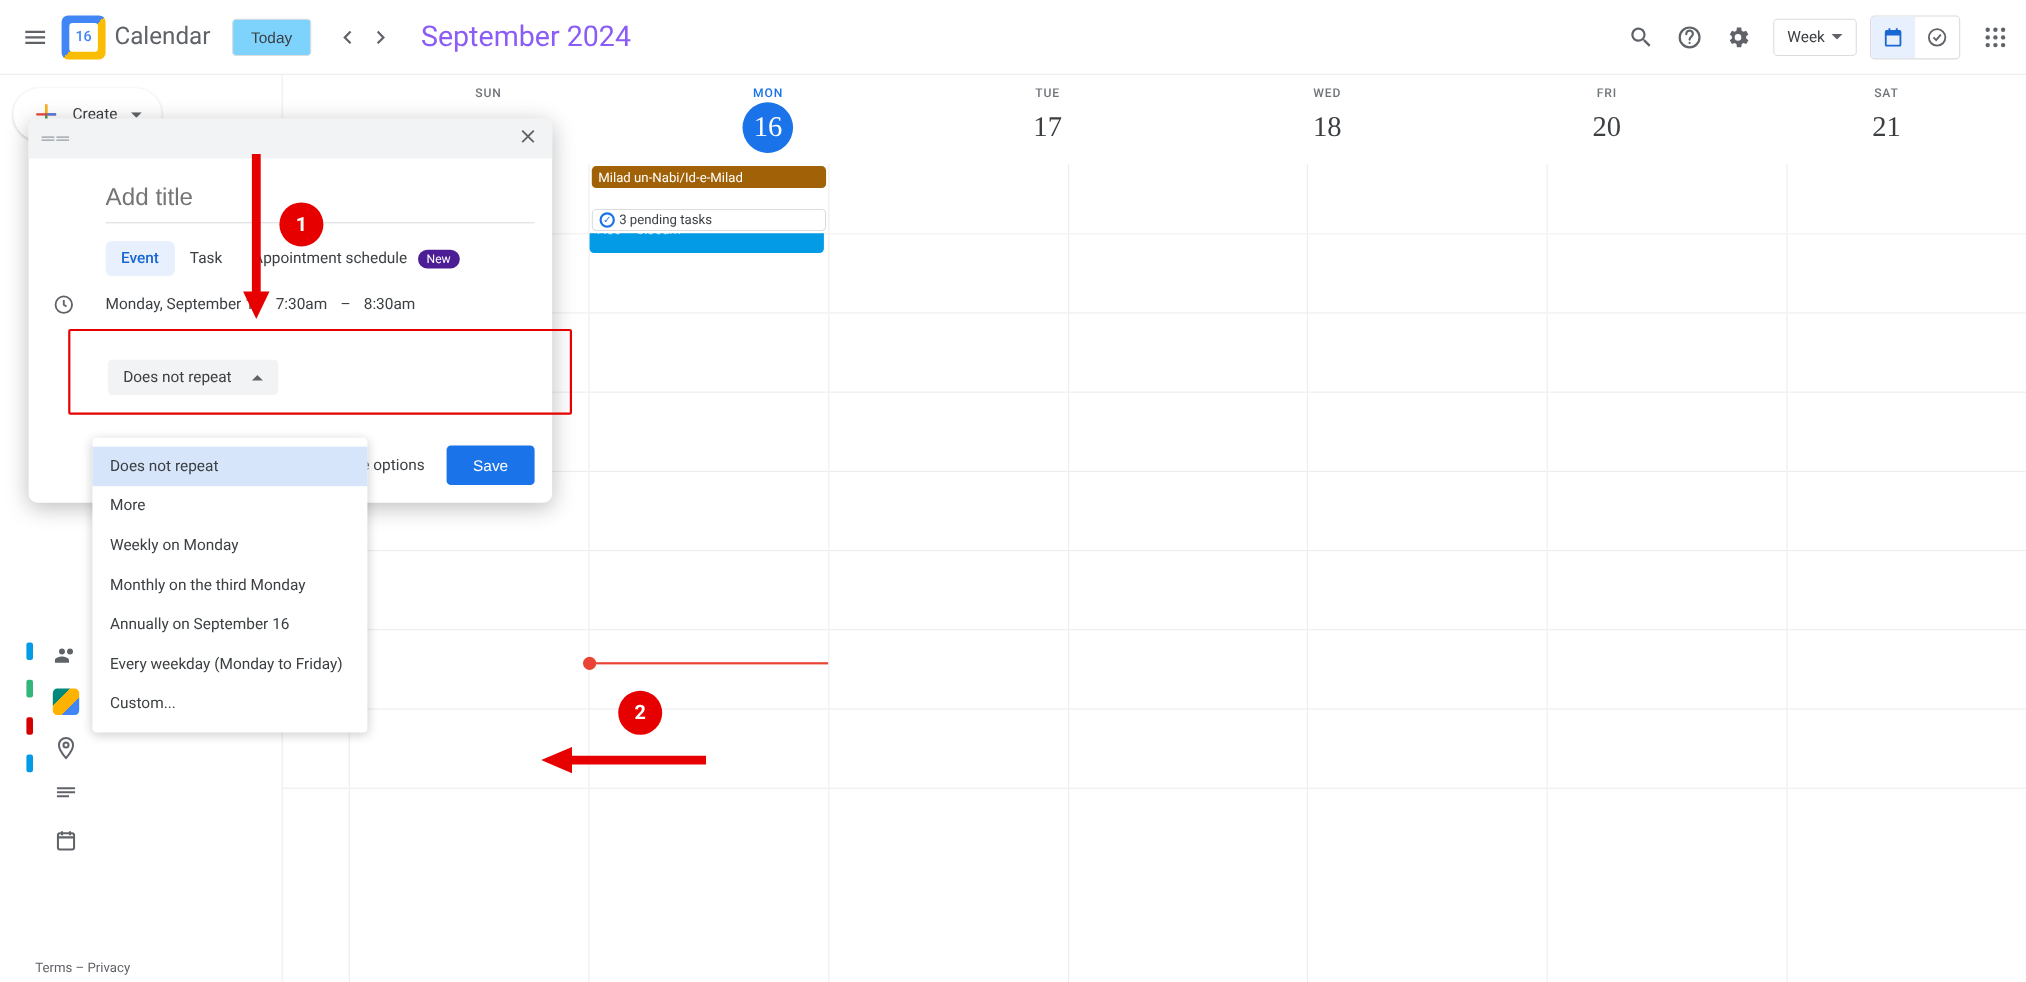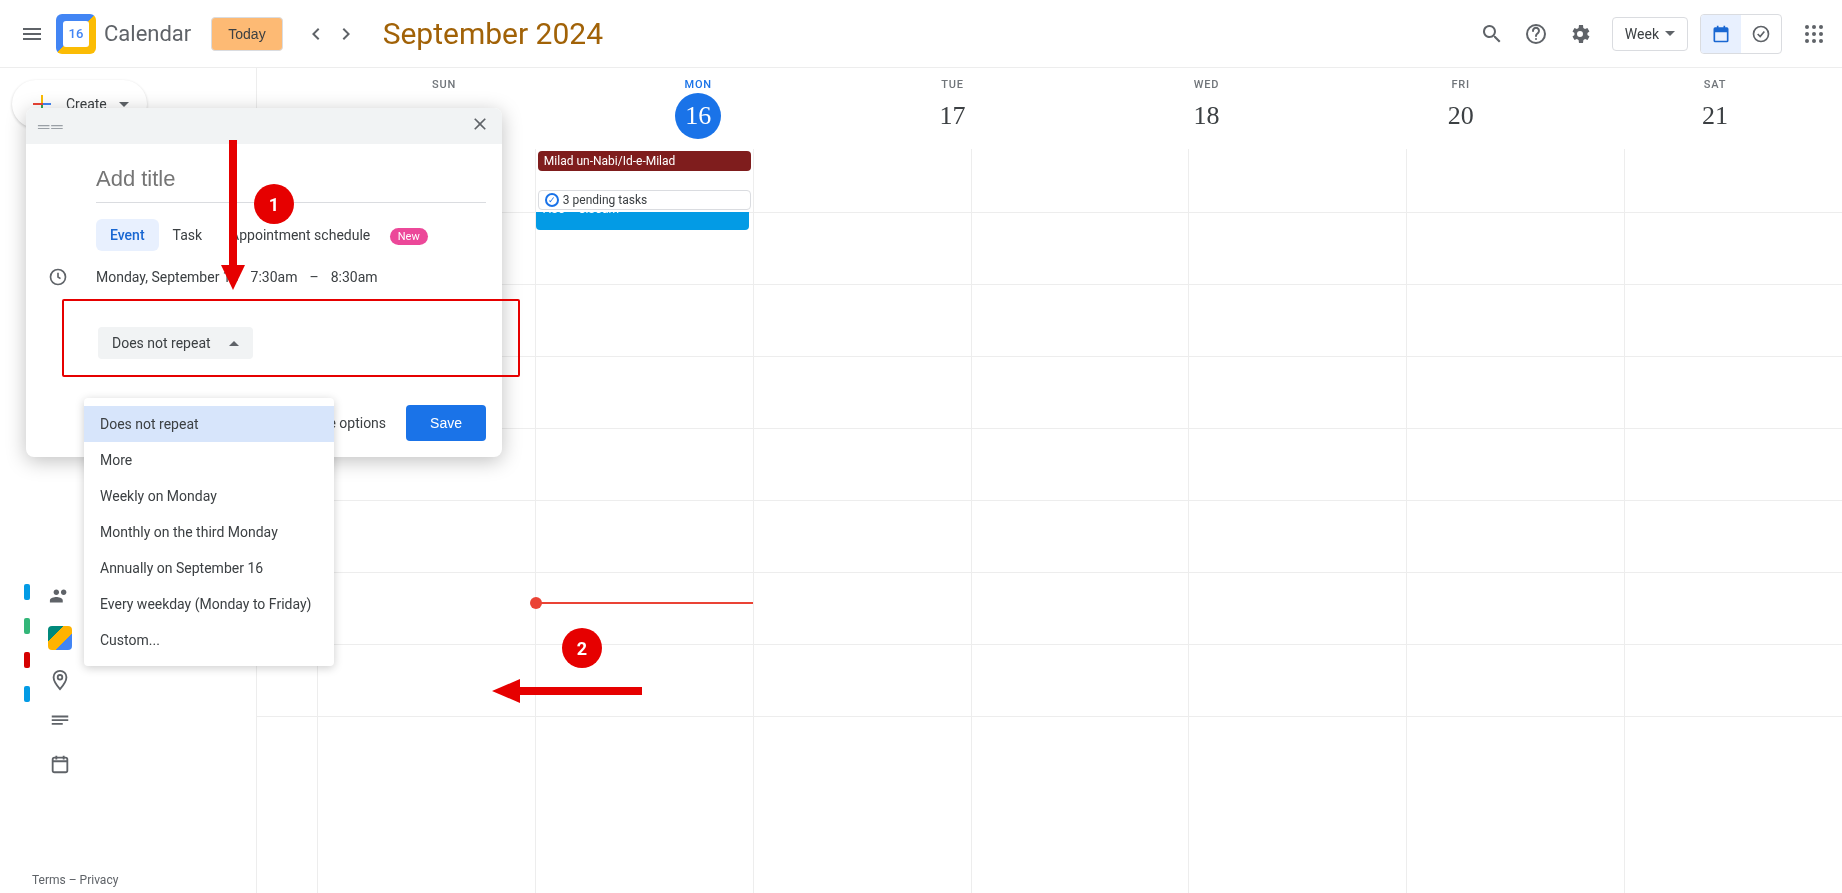--- a/index.html
+++ b/index.html
@@ -5,24 +5,24 @@
   * { box-sizing: border-box; margin: 0; padding: 0; }
   body { font-family: "Google Sans", Roboto, Arial, sans-serif; background: #fff; color: #3c4043; width: 1842px; height: 893px; overflow: hidden; position: relative; }
   
   
   .header { height: 68px; display: flex; align-items: center; padding: 0 8px; border-bottom: 1px solid #ededed; }
   .menu-btn { width: 48px; height: 48px; display: flex; align-items: center; justify-content: center; border-radius: 50%; cursor: pointer; color: #5f6368; }
   .logo-wrap { display: flex; align-items: center; margin-right: 20px; }
   .logo-icon { width: 40px; height: 40px; background: linear-gradient(135deg, #4285f4 50%, #fbbc04 50%); border-radius: 6px; margin-right: 8px; display: flex; align-items: center; justify-content: center; color: #fff; font-weight: 500; font-size: 14px; position: relative; }
   .logo-icon::before { content: '16'; position: absolute; background: #fff; width: 26px; height: 26px; border-radius: 3px; display: flex; align-items: center; justify-content: center; color: #4285f4; font-size: 13px; }
   .app-title { font-size: 22px; color: #5f6368; }
-  .today-btn { border: 1px solid #dadce0; border-radius: 4px; padding: 8px 16px; font-size: 14px; color: #3c4043; background: #fdba74; cursor: pointer; margin-right: 16px; }
+  .today-btn { border: 1px solid #dadce0; border-radius: 4px; padding: 8px 16px; font-size: 14px; color: #3c4043; background: #7dd3fc; cursor: pointer; margin-right: 16px; }
   .nav-arrows { display: flex; margin-right: 20px; }
   .nav-arrow { width: 32px; height: 32px; display: flex; align-items: center; justify-content: center; cursor: pointer; color: #5f6368; border-radius: 50%; }
-  .month-title { font-size: 30px; color: #a16207; }
+  .month-title { font-size: 26px; color: #8b5cf6; }
   .header-right { margin-left: auto; display: flex; align-items: center; gap: 4px; }
   .hdr-icon-btn { width: 40px; height: 40px; display: flex; align-items: center; justify-content: center; border-radius: 50%; cursor: pointer; color: #5f6368; }
   .view-select { border: 1px solid #dadce0; border-radius: 4px; padding: 8px 12px; display: flex; align-items: center; gap: 6px; cursor: pointer; font-size: 14px; margin: 0 8px; }
   .view-toggle-group { display: flex; border: 1px solid #dadce0; border-radius: 4px; overflow: hidden; }
   .vt-btn { width: 40px; height: 38px; display: flex; align-items: center; justify-content: center; cursor: pointer; color: #5f6368; }
   .vt-btn.active { background: #e8f0fe; color: #1967d2; }
   .apps-btn { width: 40px; height: 40px; display: flex; align-items: center; justify-content: center; cursor: pointer; color: #5f6368; margin-left: 8px; }
   
   
   .main { display: flex; height: calc(100% - 64px); position: relative; }
@@ -34,21 +34,21 @@
   
   .grid { flex: 1; display: flex; flex-direction: column; border-left: 1px solid #ededed; }
   .day-headers { display: flex; padding-left: 60px; }
   .day-col-head { flex: 1; text-align: center; padding: 10px 0 6px; }
   .dow { font-size: 11px; font-weight: 500; color: #70757a; letter-spacing: .8px; }
   .dow.today { color: #1a73e8; }
   .daynum { font-size: 26px; color: #3c4043; margin-top: 2px; display: inline-flex; width: 46px; height: 46px; align-items: center; justify-content: center; border-radius: 50%; font-family: Liberation Serif, serif; }
   .daynum.today { background: #1a73e8; color: #fff; }
   .allday-row { display: flex; padding-left: 60px; min-height: 60px; }
   .allday-cell { flex: 1; border-left: 1px solid #ededed; padding: 2px; position: relative; }
-  .chip-holiday { background: #7f1d1d; color: #fff; font-size: 12px; padding: 3px 6px; border-radius: 4px; margin-bottom: 2px; white-space: nowrap; overflow: hidden; }
+  .chip-holiday { background: #a16207; color: #fff; font-size: 12px; padding: 3px 6px; border-radius: 4px; margin-bottom: 2px; white-space: nowrap; overflow: hidden; }
   .chip-tasks { background: #fff; border: 1px solid #dadce0; color: #3c4043; font-size: 12px; padding: 2px 6px; border-radius: 4px; display: flex; align-items: center; gap: 4px; margin-top: 19px; }
   .task-circle { width: 14px; height: 14px; border: 2px solid #1a73e8; border-radius: 50%; display: inline-flex; align-items: center; justify-content: center; }
   .task-circle::after { content: '✓'; font-size: 9px; color: #1a73e8; }
   .time-grid { flex: 1; display: flex; overflow-y: auto; position: relative; }
   .time-gutter { width: 60px; }
   .hour-row { height: 72px; border-top: 1px solid #ededed; position: relative; }
   .day-cols { flex: 1; display: flex; position: relative; }
   .day-col { flex: 1; border-left: 1px solid #ededed; position: relative; }
   .hour-line { height: 72px; border-top: 1px solid #ededed; }
   .event-chip { position: absolute; left: 0; right: 4px; background: #039be5; color: #fff; font-size: 12px; padding: 2px 6px; border-radius: 4px; top: -12px; height: 30px; overflow: hidden; }
@@ -58,21 +58,21 @@
   
   .dialog { position: absolute; left: 26px; top: 108px; width: 476px; background: #fff; border-radius: 8px; box-shadow: 0 4px 20px rgba(0,0,0,.25); z-index: 50; }
   .dlg-handle { height: 36px; background: #f1f3f4; border-radius: 8px 8px 0 0; display: flex; align-items: center; justify-content: space-between; padding: 0 12px; }
   .drag-handle { color: #9aa0a6; font-size: 16px; letter-spacing: 2px; }
   .close-btn { color: #5f6368; cursor: pointer; font-size: 18px; }
   .dlg-body { padding: 16px 16px 16px 70px; position: relative; }
   .title-input { width: 100%; border: none; border-bottom: 1px solid #dadce0; font-size: 22px; padding: 6px 0 10px; color: #70757a; outline: none; background: transparent; }
   .tabs { display: flex; gap: 0; margin-top: 16px; align-items: center; }
   .tab { padding: 8px 14px; font-size: 14px; border-radius: 6px; cursor: pointer; color: #3c4043; }
   .tab.active { background: #e8f0fe; color: #1967d2; font-weight: 500; }
-  .new-badge { background: #ec4899; color: #fff; font-size: 11px; padding: 2px 8px; border-radius: 10px; margin-left: 16px; }
+  .new-badge { background: #4c1d95; color: #fff; font-size: 11px; padding: 2px 8px; border-radius: 10px; margin-left: 6px; }
   .row { display: flex; align-items: center; gap: 12px; margin-top: 18px; font-size: 14px; color: #3c4043; }
   .row-icon { position: absolute; left: 22px; color: #5f6368; }
   .highlight-box { border: 2px solid #e60000; border-radius: 2px; margin: 14px -34px 0 -34px; padding: 12px 34px 16px 34px; }
   .allday-row-dlg { display: flex; align-items: center; gap: 24px; font-size: 14px; }
   .checkbox { width: 18px; height: 18px; border: 2px solid #5f6368; border-radius: 2px; display: inline-block; margin-right: 8px; vertical-align: middle; }
   .repeat-select { display: inline-flex; align-items: center; gap: 18px; background: #f1f3f4; border-radius: 4px; padding: 8px 14px; margin-top: 14px; cursor: pointer; font-size: 14px; }
   .repeat-select .arrow-up { width: 0; height: 0; border-left: 5px solid transparent; border-right: 5px solid transparent; border-bottom: 5px solid #5f6368; }
   .dlg-footer { display: flex; justify-content: flex-end; align-items: center; gap: 20px; padding: 12px 16px 16px; }
   .more-opts { font-size: 14px; color: #3c4043; cursor: pointer; }
   .save-btn { background: #1a73e8; color: #fff; border: none; border-radius: 4px; padding: 10px 24px; font-size: 14px; cursor: pointer; font-weight: 500; }

